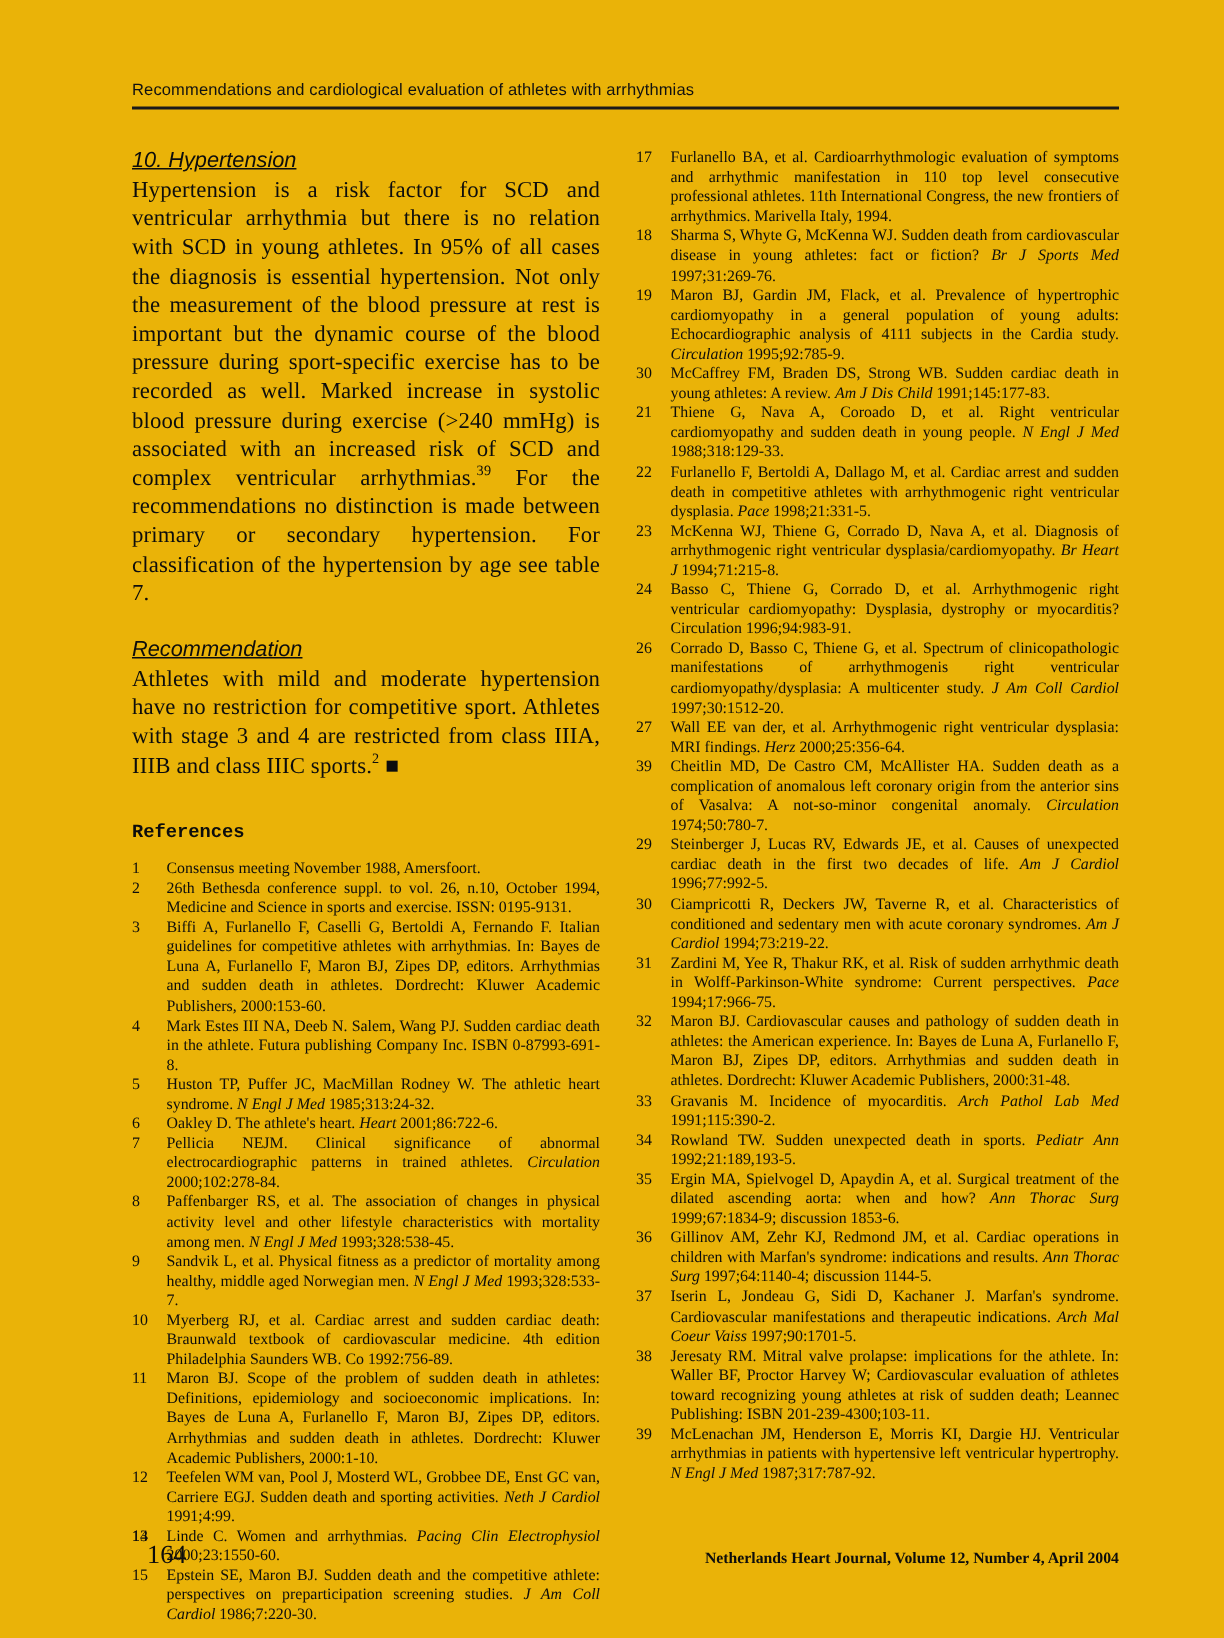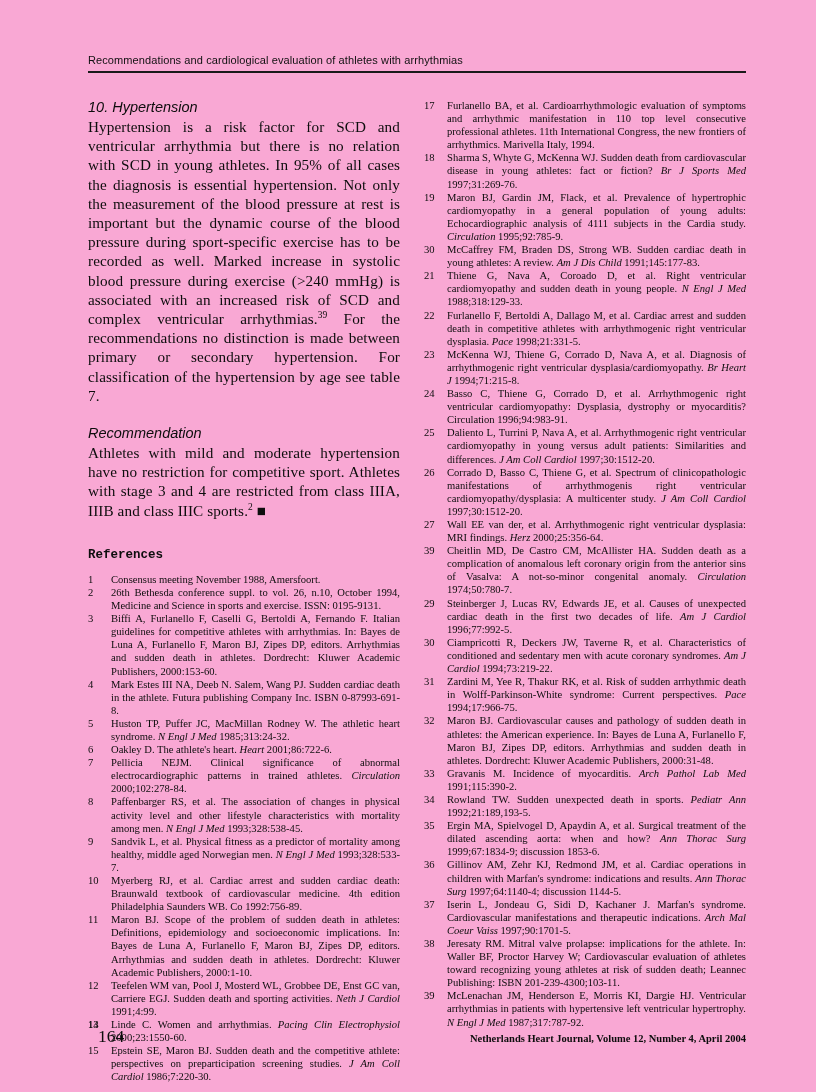--- a/index.html
+++ b/index.html
@@ -1,20 +1,20 @@
 <!DOCTYPE html>
 <html><head>
 <meta charset="utf-8">
 <style>
   html, body { margin: 0; padding: 0; background: #e8e8e8; }
   .page {
     position: relative;
     width: 816px;
     height: 1092px;
-    background: #f9a8d4;
+    background: #eab308;
     color: #0d0d0d;
     font-family: "Liberation Serif", serif;
     overflow: hidden;
     box-sizing: border-box;
   }
   .content {
     position: absolute;
     left: 88px;
     top: 54px;
     width: 658px;
@@ -32,20 +32,21 @@
     margin-top: 26px;
   }
   .col-left  { width: 312px; margin-right: 24px; }
   .col-right { width: 322px; }
   .sec-heading {
     font-family: "Liberation Sans", sans-serif;
     font-style: italic;
     font-weight: 400;
     font-size: 14.5px;
     margin: 0 0 2px 0;
+    text-decoration: underline;
   }
   .body-text {
     font-size: 15.2px;
     line-height: 19.2px;
     text-align: justify;
     margin: 0 0 0 0;
     letter-spacing: 0.1px;
   }
   .body-text sup { font-size: 9.5px; line-height: 0; }
   .spacer-20 { height: 20px; }
@@ -134,21 +135,20 @@
       <div class="col-right">
         <div class="ref-list">
             <div class="ref-item"><span class="ref-num">17</span><span class="ref-text">Furlanello BA, et al. Cardioarrhythmologic evaluation of symptoms and arrhythmic manifestation in 110 top level consecutive professional athletes. 11th International Congress, the new frontiers of arrhythmics. Marivella Italy, 1994.</span></div>
             <div class="ref-item"><span class="ref-num">18</span><span class="ref-text">Sharma S, Whyte G, McKenna WJ. Sudden death from cardiovascular disease in young athletes: fact or fiction? <i>Br J Sports Med</i> 1997;31:269-76.</span></div>
             <div class="ref-item"><span class="ref-num">19</span><span class="ref-text">Maron BJ, Gardin JM, Flack, et al. Prevalence of hypertrophic cardiomyopathy in a general population of young adults: Echocardiographic analysis of 4111 subjects in the Cardia study. <i>Circulation</i> 1995;92:785-9.</span></div>
             <div class="ref-item"><span class="ref-num">30</span><span class="ref-text">McCaffrey FM, Braden DS, Strong WB. Sudden cardiac death in young athletes: A review. <i>Am J Dis Child</i> 1991;145:177-83.</span></div>
             <div class="ref-item"><span class="ref-num">21</span><span class="ref-text">Thiene G, Nava A, Coroado D, et al. Right ventricular cardiomyopathy and sudden death in young people. <i>N Engl J Med</i> 1988;318:129-33.</span></div>
             <div class="ref-item"><span class="ref-num">22</span><span class="ref-text">Furlanello F, Bertoldi A, Dallago M, et al. Cardiac arrest and sudden death in competitive athletes with  arrhythmogenic right ventricular dysplasia. <i>Pace</i> 1998;21:331-5.</span></div>
             <div class="ref-item"><span class="ref-num">23</span><span class="ref-text">McKenna WJ, Thiene G, Corrado D, Nava A, et al. Diagnosis of arrhythmogenic right ventricular dysplasia/cardiomyopathy. <i>Br Heart J</i> 1994;71:215-8.</span></div>
             <div class="ref-item"><span class="ref-num">24</span><span class="ref-text">Basso C, Thiene G, Corrado D, et al. Arrhythmogenic right ventricular cardiomyopathy: Dysplasia, dystrophy or myocarditis? Circulation 1996;94:983-91.</span></div>
-            <div class="ref-item"><span class="ref-num">25</span><span class="ref-text">Daliento L, Turrini P, Nava A, et al. Arrhythmogenic right ventricular cardiomyopathy in young versus adult patients: Similarities and differences. <i>J Am Coll Cardiol</i> 1997;30:1512-20.</span></div>
             <div class="ref-item"><span class="ref-num">26</span><span class="ref-text">Corrado D, Basso C, Thiene G, et al. Spectrum of clinicopathologic manifestations of arrhythmogenis right ventricular cardiomyopathy/dysplasia: A multicenter study. <i>J Am Coll Cardiol</i> 1997;30:1512-20.</span></div>
             <div class="ref-item"><span class="ref-num">27</span><span class="ref-text">Wall EE van der, et al. Arrhythmogenic right ventricular dysplasia: MRI findings. <i>Herz</i> 2000;25:356-64.</span></div>
             <div class="ref-item"><span class="ref-num">39</span><span class="ref-text">Cheitlin MD, De Castro CM, McAllister HA. Sudden death as a complication of anomalous left coronary origin from the anterior sins of Vasalva: A not-so-minor congenital anomaly. <i>Circulation</i> 1974;50:780-7.</span></div>
             <div class="ref-item"><span class="ref-num">29</span><span class="ref-text">Steinberger J, Lucas RV, Edwards JE, et al. Causes of unexpected cardiac death in the first two decades of life. <i>Am J Cardiol</i> 1996;77:992-5.</span></div>
             <div class="ref-item"><span class="ref-num">30</span><span class="ref-text">Ciampricotti R, Deckers JW, Taverne R, et al. Characteristics of conditioned and sedentary men with acute coronary syndromes. <i>Am J Cardiol</i> 1994;73:219-22.</span></div>
             <div class="ref-item"><span class="ref-num">31</span><span class="ref-text">Zardini M, Yee R, Thakur RK, et al. Risk of sudden arrhythmic death in Wolff-Parkinson-White syndrome: Current perspectives. <i>Pace</i> 1994;17:966-75.</span></div>
             <div class="ref-item"><span class="ref-num">32</span><span class="ref-text">Maron BJ. Cardiovascular causes and pathology of sudden death in athletes: the American experience. In: Bayes de Luna A, Furlanello F, Maron BJ, Zipes DP, editors. Arrhythmias and sudden death in athletes. Dordrecht: Kluwer Academic Publishers, 2000:31-48.</span></div>
             <div class="ref-item"><span class="ref-num">33</span><span class="ref-text">Gravanis M. Incidence of myocarditis. <i>Arch Pathol Lab Med</i> 1991;115:390-2.</span></div>
             <div class="ref-item"><span class="ref-num">34</span><span class="ref-text">Rowland TW. Sudden unexpected death in sports. <i>Pediatr Ann</i> 1992;21:189,193-5.</span></div>
             <div class="ref-item"><span class="ref-num">35</span><span class="ref-text">Ergin MA, Spielvogel D, Apaydin A, et al. Surgical treatment of the dilated ascending aorta: when and how? <i>Ann Thorac Surg</i> 1999;67:1834-9; discussion 1853-6.</span></div>

